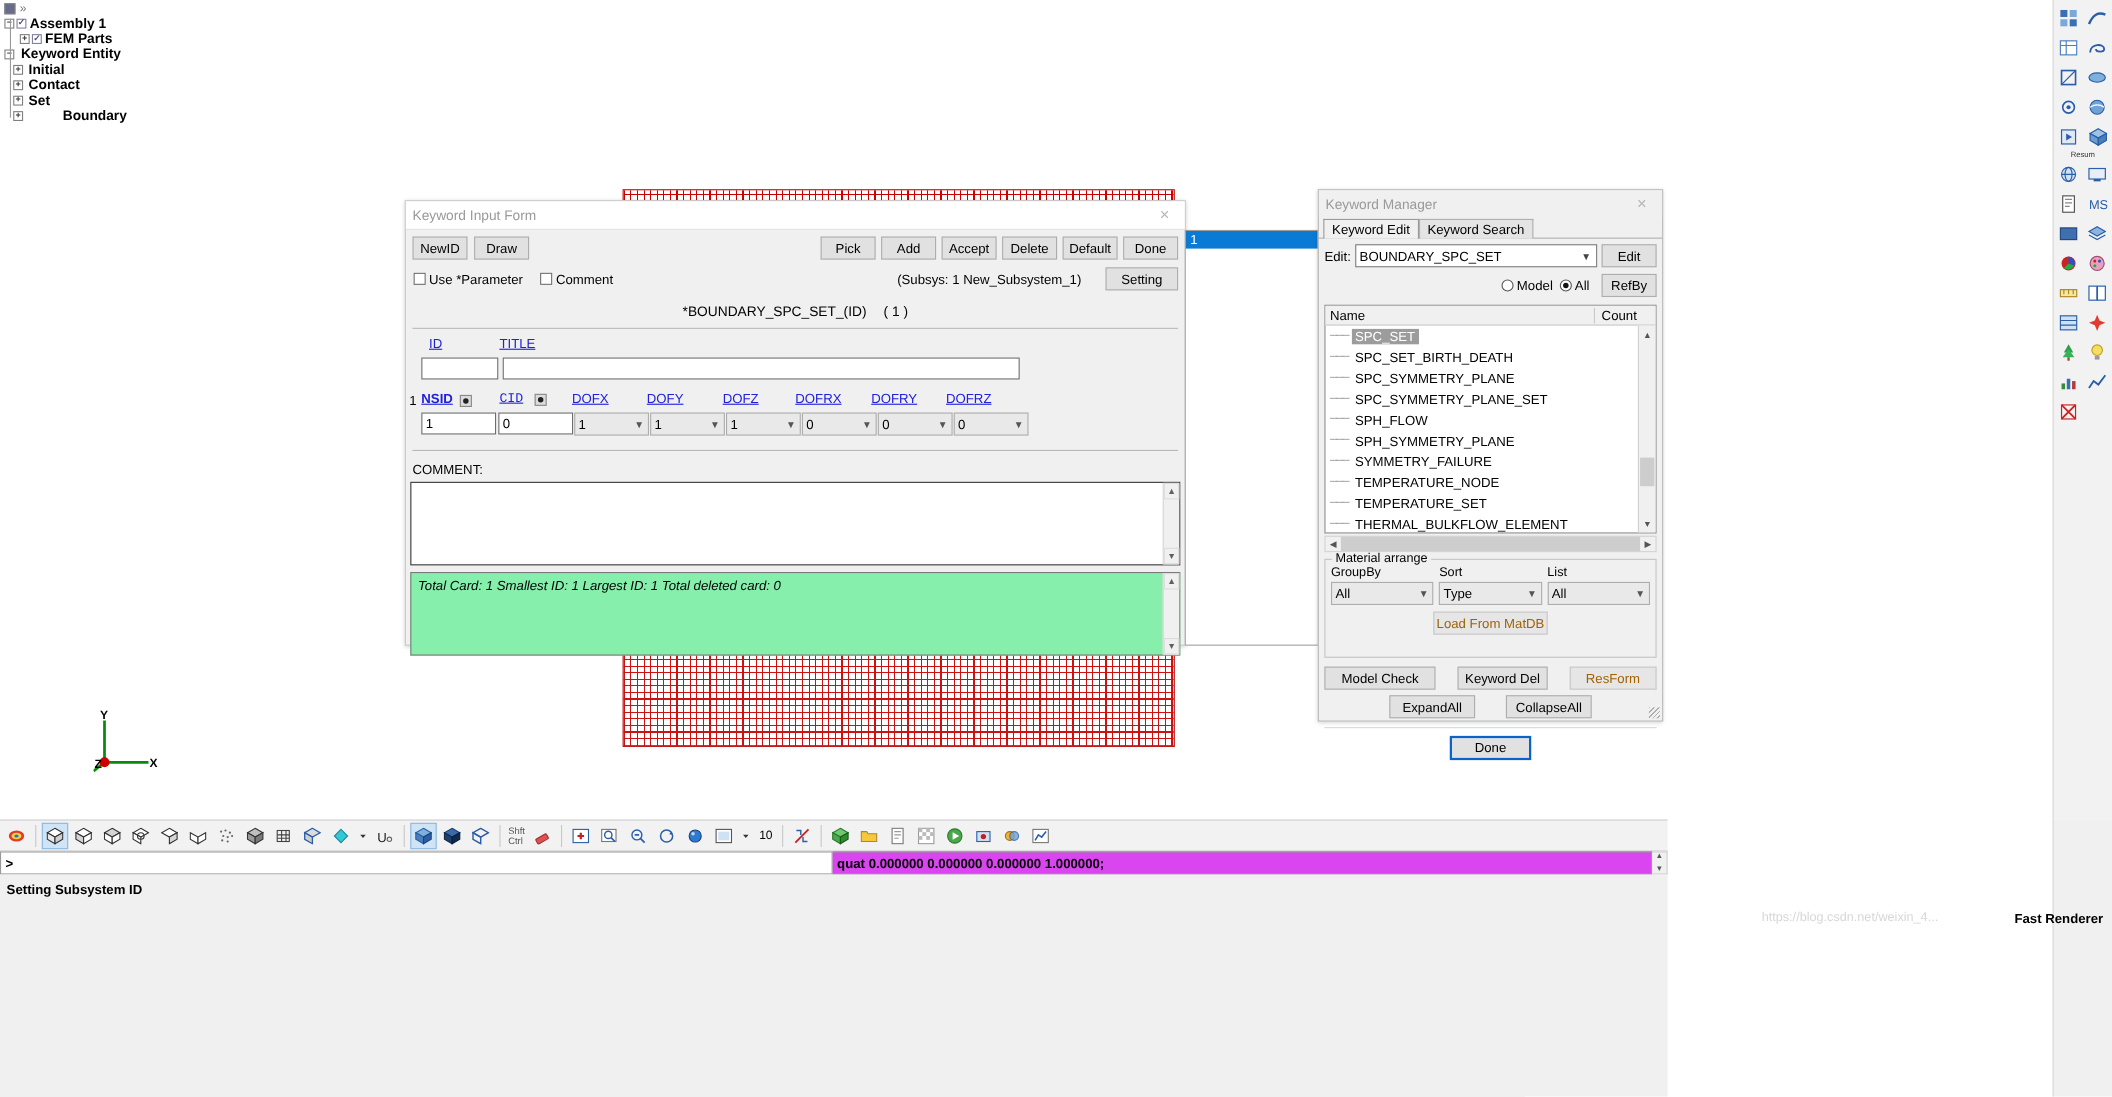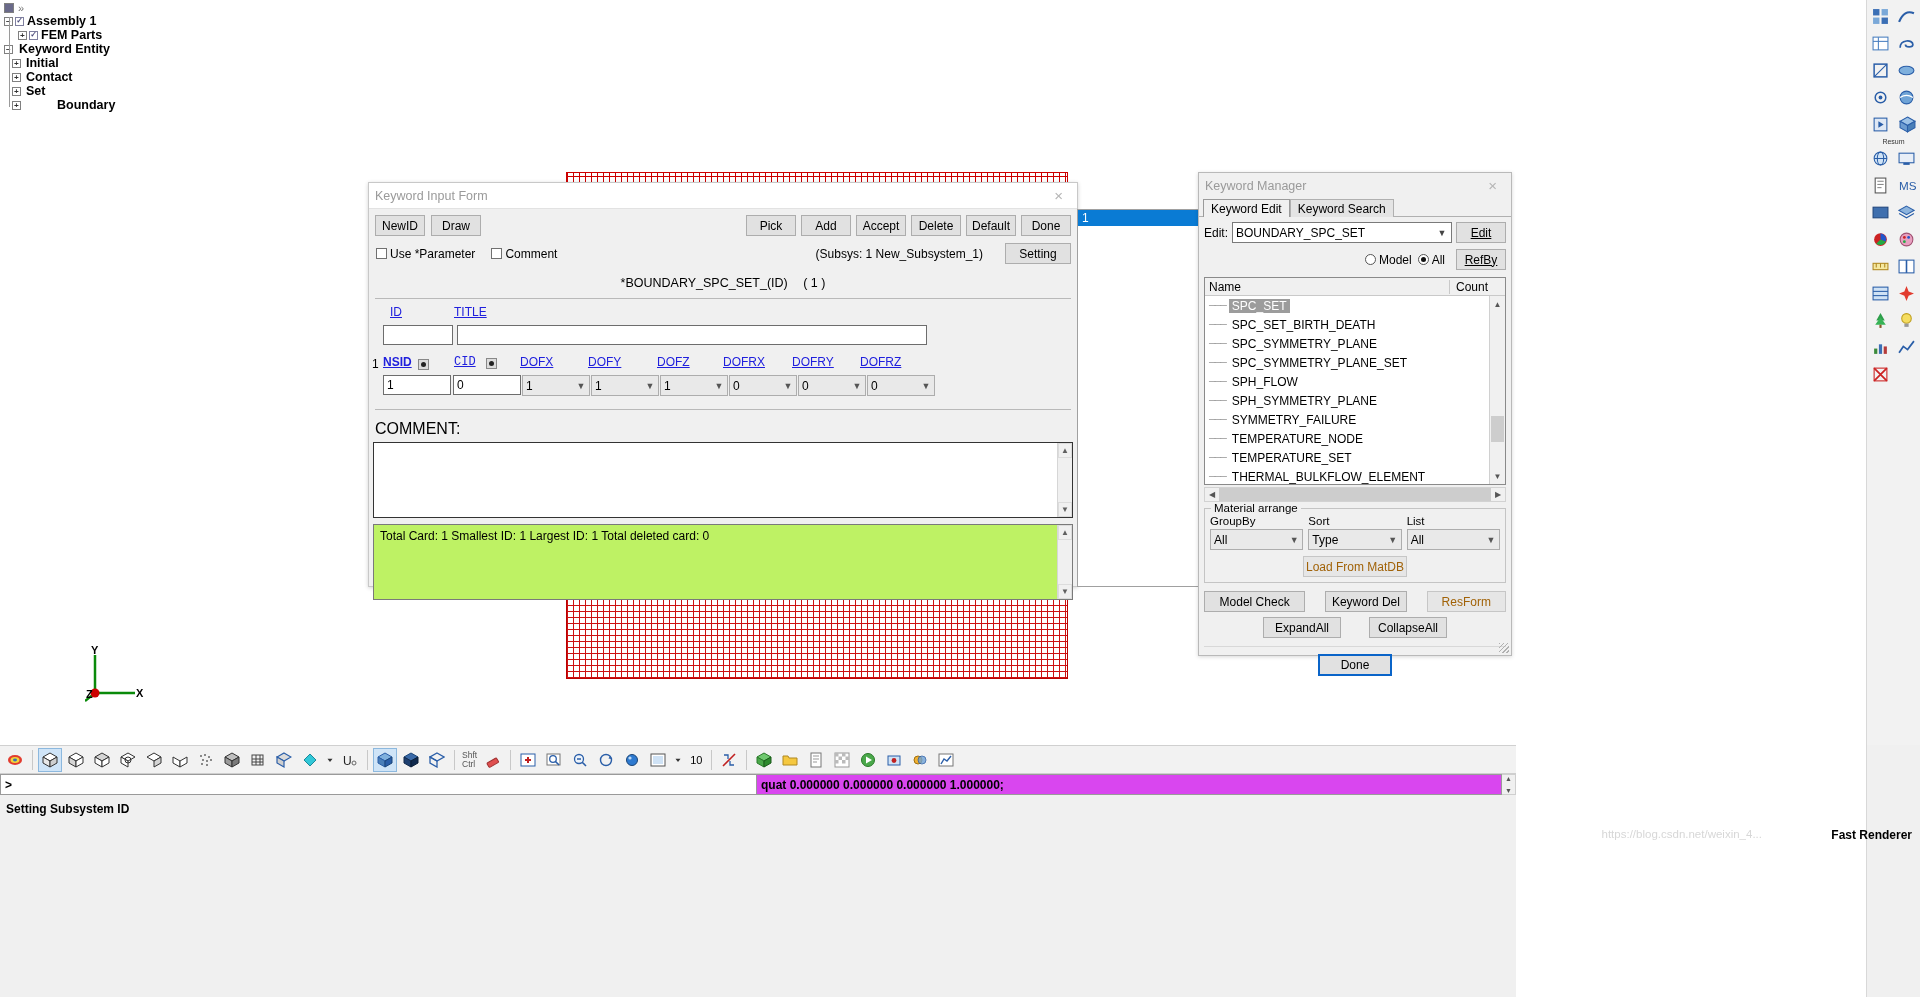--- a/index.html
+++ b/index.html
@@ -96,24 +96,24 @@
   .dotbtn { width:11px;height:11px;border:1px solid #888;background:#dcdcdc;display:inline-flex;
             align-items:center;justify-content:center; margin-left:3px; vertical-align:-1px;}
   .dotbtn i { width:5px;height:5px;border-radius:50%;background:#222;display:block;}
   #dofrow { position:relative; height:24px; }
   .sel {
     border:1px solid #adadad; background:#e9e9e9; height:21px; font-size:12px;
     display:flex; align-items:center; padding:0 3px; position:relative; cursor:default;
   }
   .sel .cv { flex:1; }
   .sel .ar { width:10px; text-align:center; color:#555; font-size:9px; }
-  .cmtlbl { padding:10px 0 0 6px; font-size:16px; }
+  .cmtlbl { padding:10px 0 0 6px; font-size:12px; }
   #cmtbox { position:relative; margin:4px 4px 0 4px; height:76px; border:1px solid #333; background:#fff; }
-  #statbox { position:relative; margin:6px 4px 0 4px; height:76px; border:1px solid #7a7a7a; background:#bef264;
-             font-size:12px; }
+  #statbox { position:relative; margin:6px 4px 0 4px; height:76px; border:1px solid #7a7a7a; background:#86efac;
+             font-size:12px;font-style:italic; }
   #statbox .line { padding:4px 0 0 6px; }
   .vsb { position:absolute; right:0; top:0; width:15px; height:100%; background:#f0f0f0; border-left:1px solid #d6d6d6;}
   .vsb .ar { height:15px; background:#f0f0f0; display:flex;align-items:center;justify-content:center;
              font-size:8px; color:#606060; border:1px solid #dcdcdc; }
   .vsb .ar.bot { position:absolute; bottom:0; left:0; right:0; }
 
   
   #kif-idlist {
     position:absolute; left:708px; top:26px; width:122px; height:378px;
     background:#fff; border:1px solid #a0a0a0;
@@ -133,21 +133,21 @@
   .tab.active { background:#f0f0f0; border-color:#9a9a9a; position:relative; z-index:2; }
   .kbody { border-top:1px solid #b0b0b0; margin-top:-1px; padding:5px 5px 0 5px; }
   .editrow { display:flex; align-items:center; gap:4px; }
   .editrow .lb { font-size:12px; }
   .combo {
     flex:1; border:1px solid #7a7a7a; background:#fff; height:21px; font-size:12px;
     display:flex; align-items:center; padding:0 3px; cursor:default;
   }
   .combo .cv { flex:1; }
   .combo .ar { width:12px; text-align:center; color:#444; font-size:9px; }
-  .btn-r { width:40px;text-decoration:underline; }
+  .btn-r { width:40px; }
   .radiorow { display:flex; align-items:center; gap:6px; margin-top:6px; }
   .radiorow .sp { flex:1; }
   .radio { width:11px;height:11px;border:1px solid #555;border-radius:50%;background:#fff;
            display:inline-flex;align-items:center;justify-content:center;}
   .radio i { width:5px;height:5px;border-radius:50%;background:#111;display:block;}
   .rlbl { display:flex; align-items:center; gap:3px; font-size:12px; }
 
   #kwlist { margin-top:7px; border:1px solid #8a8a8a; background:#fff; height:208px; position:relative; }
   #kwlist .hd { display:flex; font-size:12px; border-bottom:1px solid #c9c9c9; background:#f0f0f0;
                 height:18px; align-items:center; }
@@ -161,21 +161,21 @@
   .kitem.selected .nm { background:#9c9c9c; color:#fff; }
   #kwlist .sbv { position:absolute; right:0; top:18px; width:16px; bottom:0; background:#f0f0f0;
                  border-left:1px solid #d0d0d0; }
   #kwlist .sbv .abtn { height:16px; display:flex;align-items:center;justify-content:center;font-size:8px;color:#555;}
   #kwlist .sbv .thumb { position:absolute; right:1px; top:120px; width:13px; height:26px; background:#cdcdcd; }
   #hscroll { margin-top:2px; height:15px; display:flex; align-items:center; background:#f0f0f0;
              border:1px solid #d2d2d2; }
   #hscroll .a { width:14px; text-align:center; font-size:8px; color:#555; }
   #hscroll .track { flex:1; height:13px; background:#cdcdcd; }
 
-  .grp { margin-top:6px; border:1px solid #c4c4c4; padding:6px 5px 5px 5px; position:relative; }
+  .grp { margin-top:6px; border:1px solid #c4c4c4; padding:6px 5px 20px 5px; position:relative; }
   .grp > .lg { position:absolute; top:-7px; left:6px; background:#f0f0f0; padding:0 3px; font-size:11.5px; }
   .grid3 { display:flex; gap:5px; }
   .grid3 > div { flex:1; }
   .g-lbl { font-size:11.5px; margin-bottom:2px; }
   .btnrow { display:flex; justify-content:center; margin-top:6px; }
   .btns3 { display:flex; gap:20px; justify-content:center; margin-top:8px; }
   .btns2 { display:flex; gap:28px; justify-content:center; margin-top:5px; }
   #done-wrap { display:flex; justify-content:center; margin-top:8px; padding-bottom:4px;
                border-top:1px solid #d8d8d8; padding-top:7px; }
   #done-btn { border:2px solid #0a64c8; background:#e1e1e1; width:74px; height:22px;

